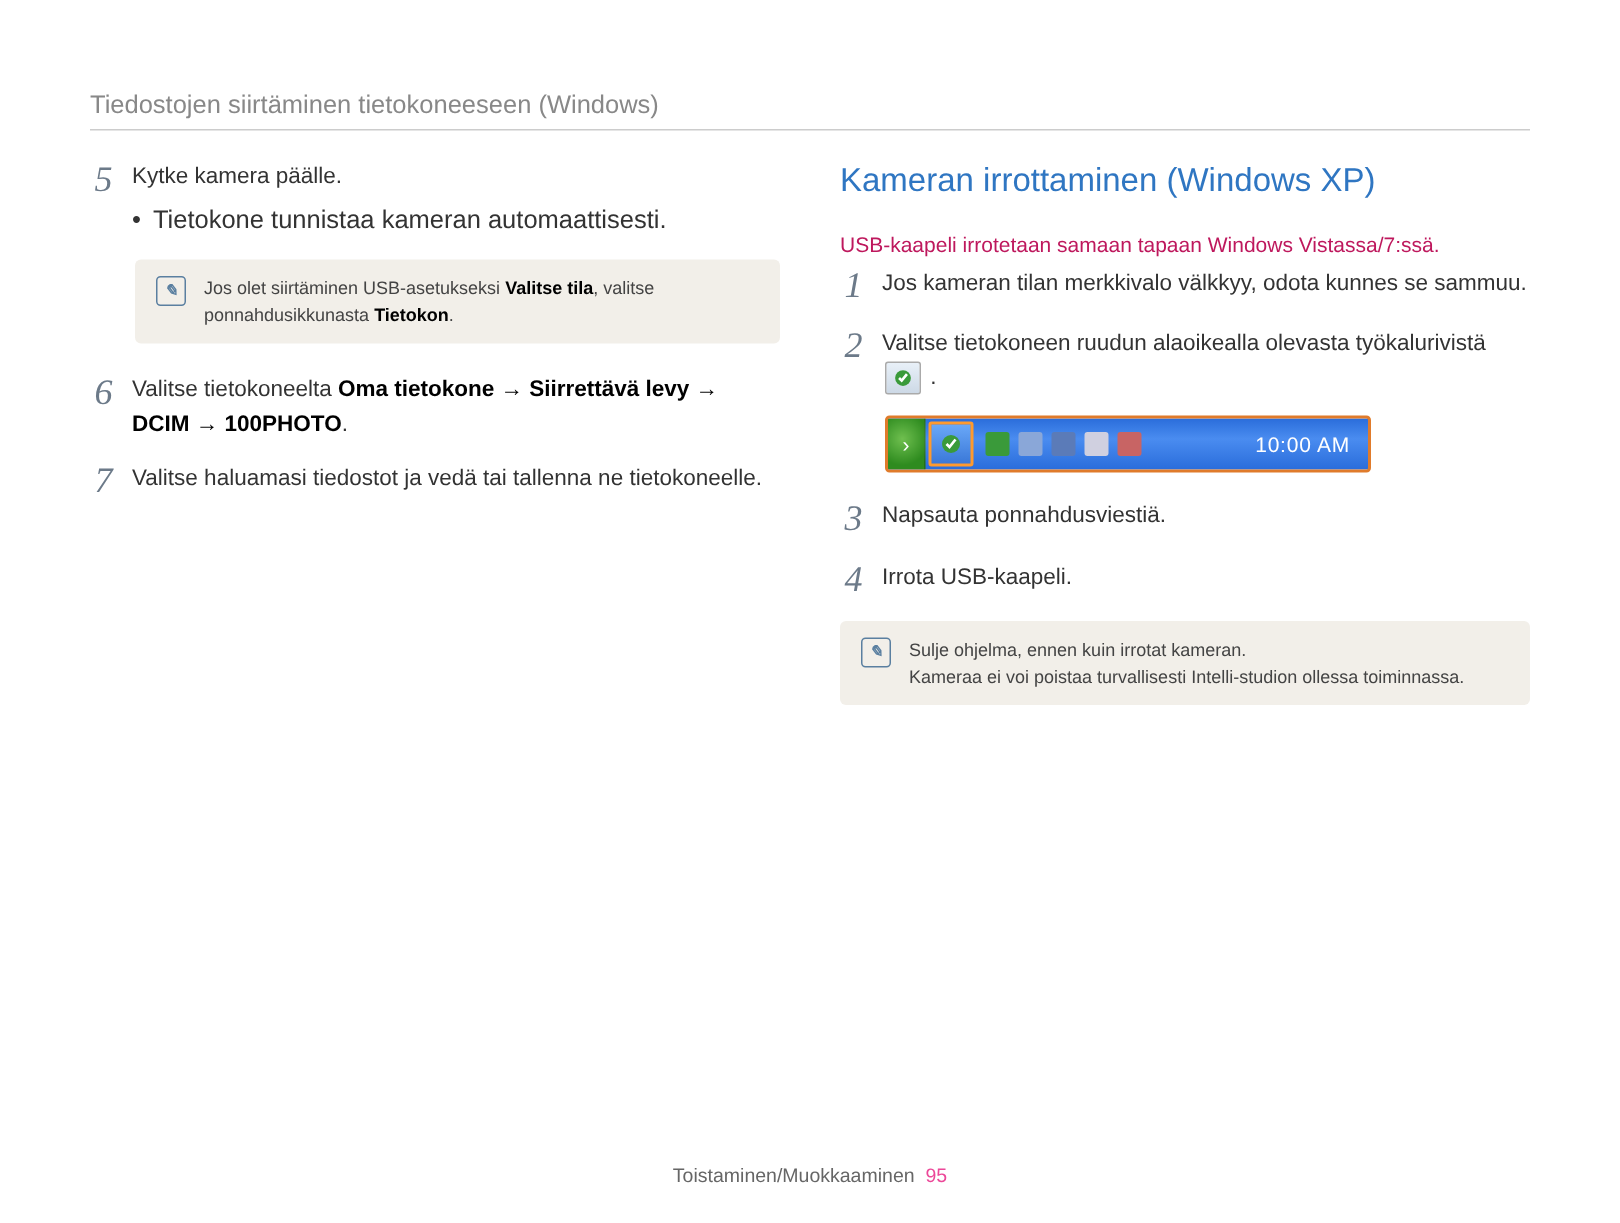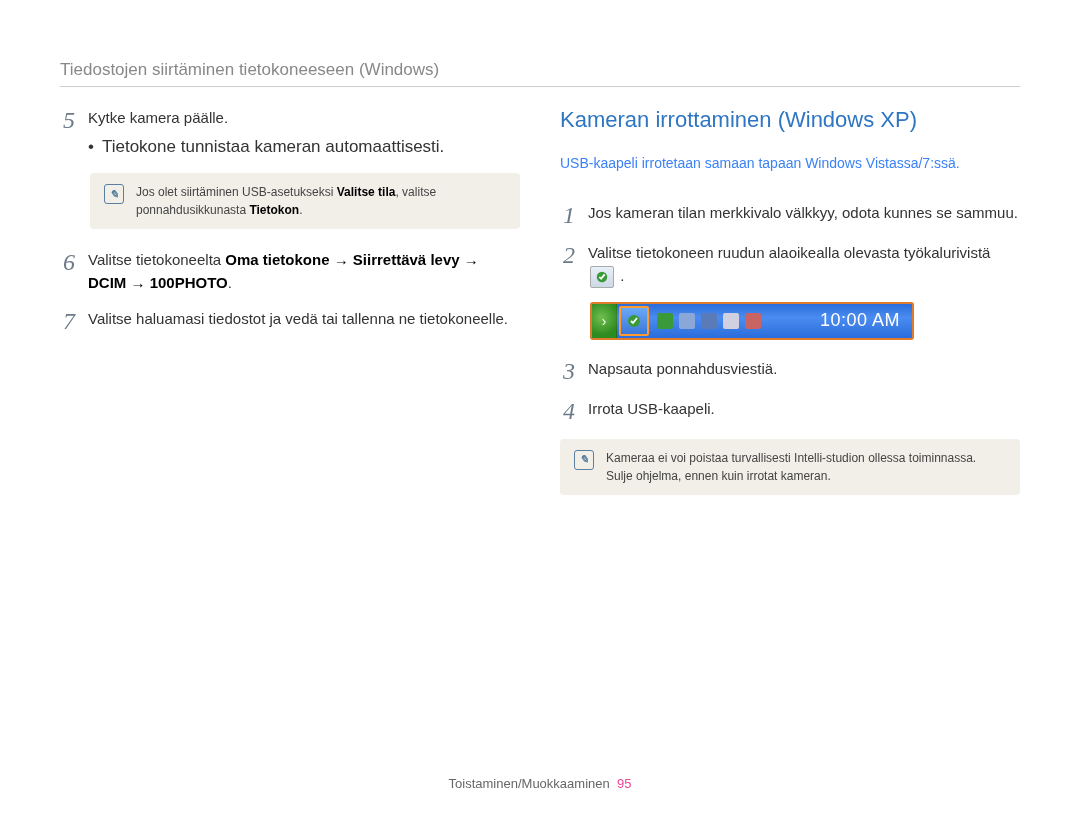--- a/index.html
+++ b/index.html
@@ -100,22 +100,22 @@
     font-weight: bold;
   }
   .section-heading {
     color: #2f76c2;
     font-size: 22px;
     font-weight: 400;
     margin: 0 0 20px 0;
   }
   .section-sub {
     font-size: 14px;
-    color: #3b82f6;
-    margin-bottom: 28px;
+    color: #be185d;
+    margin-bottom: 4px;
     line-height: 1.5;
   }
   .inline-icon {
     display: inline-flex;
     vertical-align: middle;
     width: 22px;
     height: 20px;
     border: 1px solid #aaa;
     background: linear-gradient(#e8f0f8, #cdd9e6);
     border-radius: 2px;
@@ -163,21 +163,21 @@
     padding: 0 6px;
   }
   .tb-ico {
     width: 16px;
     height: 16px;
     border-radius: 2px;
     display: inline-block;
   }
   .tb-clock {
     color: #fff;
-    font-size: 18px;
+    font-size: 14px;
     display: flex;
     align-items: center;
     padding: 0 12px;
     letter-spacing: .5px;
     font-family: Tahoma, sans-serif;
   }
   .footer {
     position: absolute;
     bottom: 24px;
     left: 0;
@@ -282,22 +282,22 @@
       </div>
 
       <div class="step">
         <div class="step-num">4</div>
         <div class="step-body">Irrota USB-kaapeli.</div>
       </div>
 
       <div class="note-box wide">
         <div class="note-icon">✎</div>
         <div>
+          <div>Sulje ohjelma, ennen kuin irrotat kameran.</div>
           <div>Kameraa ei voi poistaa turvallisesti Intelli-studion ollessa toiminnassa.</div>
-          <div>Sulje ohjelma, ennen kuin irrotat kameran.</div>
         </div>
       </div>
 
     </div>
   </div>
 
   <div class="footer">
     <span>Toistaminen/Muokkaaminen</span>&nbsp;&nbsp;<span class="pg">95</span>
   </div>
 

